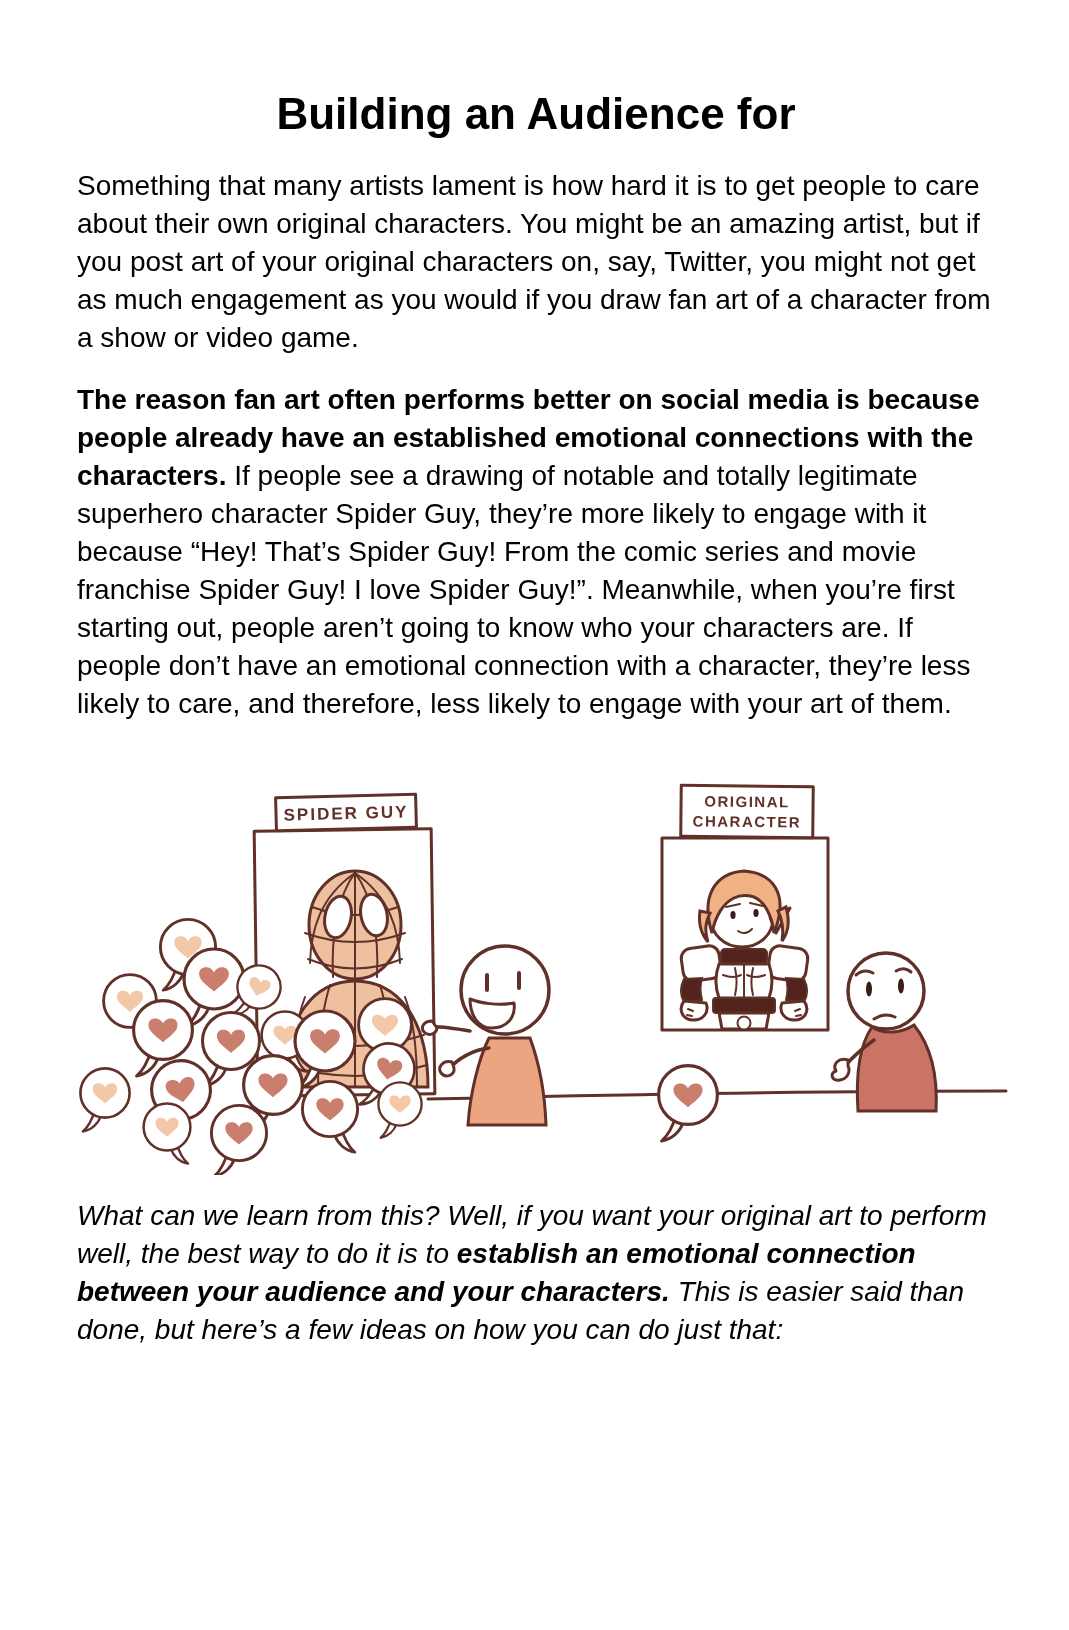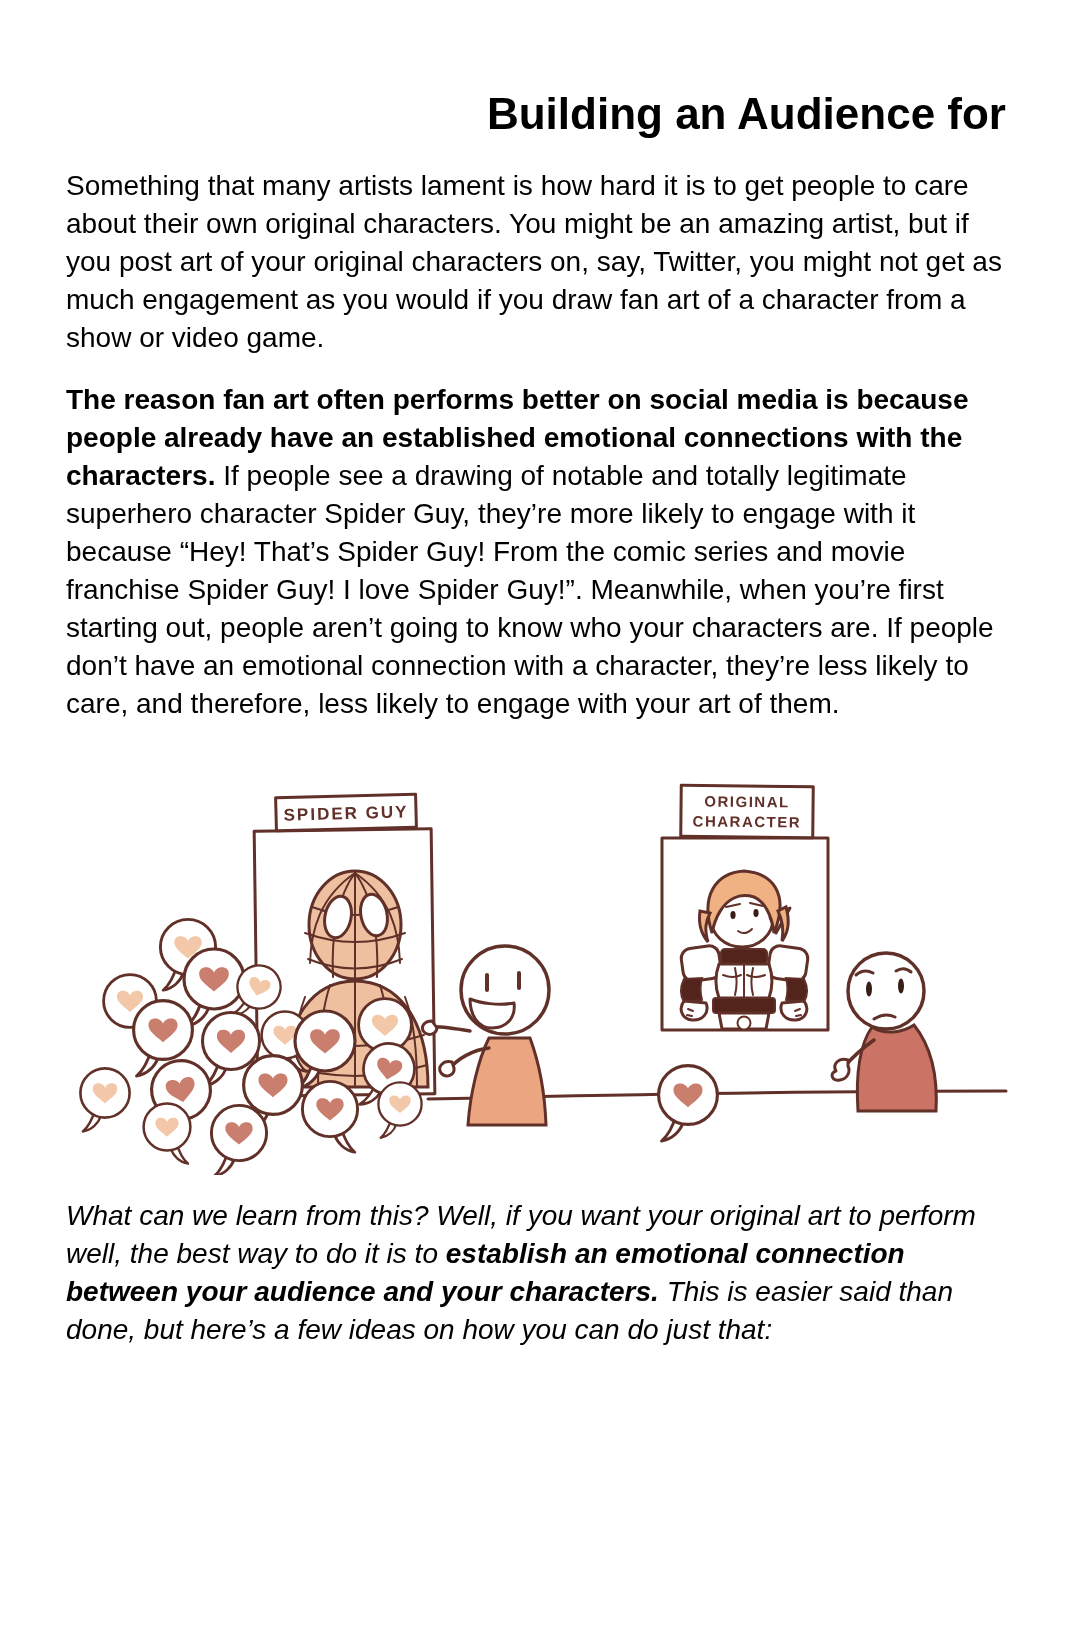--- a/index.html
+++ b/index.html
@@ -1,22 +1,22 @@
 <!DOCTYPE html>
 <html><head>
 <meta charset="utf-8">
 <style>
   html,body{margin:0;padding:0;background:#ffffff;}
   body{width:1069px;height:1630px;overflow:hidden;
        font-family:"Liberation Sans",sans-serif;color:#000;}
   .page{width:1069px;height:1630px;position:relative;}
   .content{padding:0 63px 0 66px;}
-  h1{margin:86px 0 0 0;text-align:right;font-size:44px;line-height:55px;font-weight:bold;}
+  h1{margin:86px 0 0 0;text-align:center;font-size:44px;line-height:55px;font-weight:bold;}
   h1 span{display:block;}
-  p{font-size:28px;line-height:38px;margin:0;}
+  p{font-size:28px;line-height:38px;margin:11px;}
   .p1{margin-top:26px;}
   .p2{margin-top:24px;}
   .p3{margin-top:22px;font-style:italic;}
   .b{font-weight:bold;}
   .i{}
   figure{margin:12px -63px 0 -66px;height:440px;}
   
   .ln{stroke:#613028;fill:none;stroke-linecap:round;stroke-linejoin:round;}
   .w2{stroke-width:2;} .w3{stroke-width:3;} .w35{stroke-width:3.5;} .w4{stroke-width:4;}
   .fillw{fill:#ffffff;stroke:#613028;stroke-linejoin:round;}

